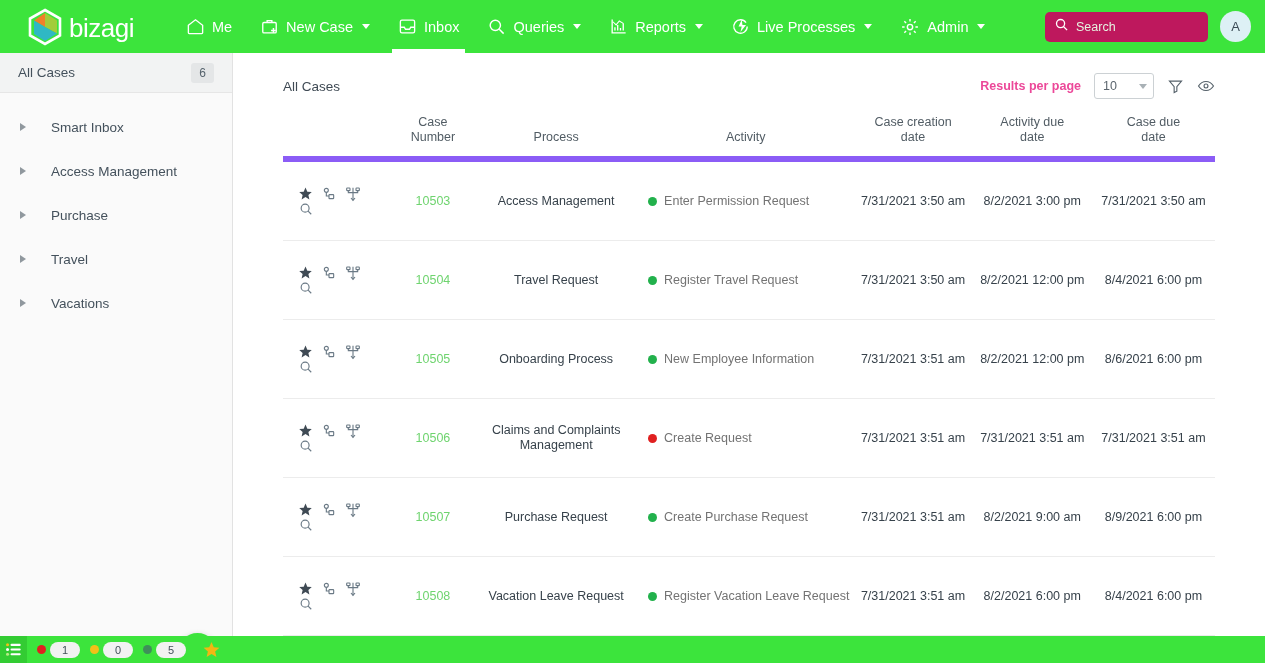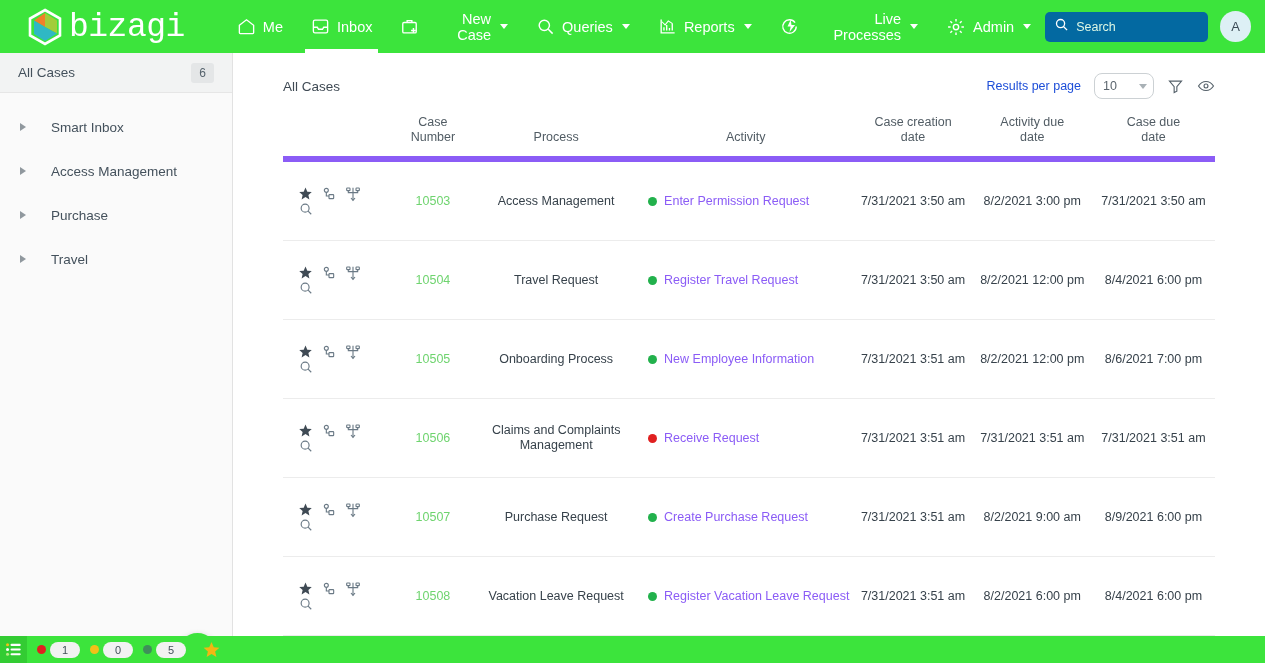--- a/index.html
+++ b/index.html
@@ -13,22 +13,22 @@
   
   #topnav {
     position: absolute; top: 0; left: 0;
     width: 1265px; height: 53px;
     background: #3ce43c;
     display: flex; align-items: center;
   }
   .brand { display: flex; align-items: center; margin-left: 28px; }
   .brand-logo { width: 34px; height: 38px; margin-right: 7px; }
   .brand-word {
-    color: #ffffff; font-size: 33px; letter-spacing: -0.5px;
-    font-weight: 400; line-height: 1; position: relative; top: 1px; font-family: Liberation Mono, monospace;
+    color: #ffffff; font-size: 26px; letter-spacing: -0.5px;
+    font-weight: 400; line-height: 1; position: relative; top: 1px;
   }
 
   .navitems { display: flex; align-items: stretch; height: 53px; margin-left: 38px; }
   .navitem {
     display: flex; align-items: center; gap: 7px;
     padding: 0 14px; height: 53px; position: relative;
     color: #ffffff; font-size: 14.5px; cursor: pointer; text-align: right;
   }
   .navitem .nicon { display: flex; align-items: center; }
   .navitem.active::after {
@@ -40,21 +40,21 @@
     border-left: 4.5px solid transparent; border-right: 4.5px solid transparent;
     border-top: 5px solid #ffffff;
   }
 
   .searchwrap {
     margin-left: auto; margin-right: 12px;
     display: flex; align-items: center;
   }
   .searchbox {
     width: 163px; height: 30px; border-radius: 5px;
-    background: #0369a1; display: flex; align-items: center;
+    background: #be185d; display: flex; align-items: center;
     padding: 0 9px; gap: 7px; cursor: text;
   }
   .searchbox input {
     border: none; outline: none; background: transparent;
     color: #ffffff; font-size: 12.5px; width: 120px;
     font-family: "Liberation Sans", sans-serif;
   }
   .searchbox input::placeholder { color: #e8ffe8; opacity: .95; }
   .avatar {
     width: 31px; height: 31px; border-radius: 50%;
@@ -101,23 +101,23 @@
   #main {
     position: absolute; top: 53px; left: 233px;
     width: 1032px; height: 583px; background: #ffffff;
   }
   .main-top {
     display: flex; align-items: center;
     padding: 18px 50px 0 50px; height: 48px;
   }
   .pagetitle { font-size: 13.5px; color: #3f4a54; }
   .rpp-wrap { margin-left: auto; display: flex; align-items: center; gap: 13px; }
-  .rpp-label { font-size: 12.5px; color: #1d4ed8; }
+  .rpp-label { font-size: 12.5px; color: #ec4899; font-weight: bold; }
   .rpp-select {
-    width: 60px; height: 26px; border: 1px solid #ccd1d4; border-radius: 8px;
+    width: 60px; height: 26px; border: 1px solid #ccd1d4; border-radius: 3px;
     display: flex; align-items: center; justify-content: space-between;
     padding: 0 6px 0 8px; font-size: 12.5px; color: #5c666e; cursor: pointer;
   }
   .dcaret {
     width: 0; height: 0;
     border-left: 4.5px solid transparent; border-right: 4.5px solid transparent;
     border-top: 5px solid #a9b1b6;
   }
   .ticon { cursor: pointer; display: flex; align-items: center; }
 
@@ -140,21 +140,21 @@
   .col-add    { width: 122px; }
   .col-cdd    { width: 126px; }
 
   .rowicons { display: flex; align-items: flex-start; padding-left: 11px; gap: 8px; }
   .icon-stack { display: flex; flex-direction: column; align-items: center; gap: 1px; }
   .ri { cursor: pointer; display: block; }
 
   .casenum { color: #6fd46f; cursor: pointer; }
   .actcell { display: flex; align-items: center; justify-content: flex-start; gap: 7px; padding-left: 6px; }
   .dot { width: 9px; height: 9px; border-radius: 50%; flex: none; }
-  .actlink { color: #8b5cf6; cursor: pointer; white-space: nowrap; }
+  .actlink { color: #737373; cursor: pointer; white-space: nowrap; }
 
   
   #statusbar {
     position: absolute; left: 0; top: 636px;
     width: 1265px; height: 27px; background: #3ce43c;
     display: flex; align-items: center;
   }
   .sbt-toggle {
     width: 27px; height: 27px; background: #33cc33;
     display: flex; align-items: center; justify-content: center; cursor: pointer;
@@ -187,42 +187,42 @@
 
     <div class="navitem">
       <span class="nicon">
         <svg width="19" height="19" viewBox="0 0 24 24" fill="none" stroke="#ffffff" stroke-width="1.7">
           <path d="M3 10.5 12 3.5l9 7V20a1 1 0 0 1-1 1H4a1 1 0 0 1-1-1z"></path>
         </svg>
       </span>
       <span>Me</span>
     </div>
 
-    <div class="navitem active">
-      <span class="nicon">
-        <svg width="19" height="19" viewBox="0 0 24 24" fill="none" stroke="#ffffff" stroke-width="1.7">
-          <rect x="3" y="4" width="18" height="16" rx="2"></rect>
-          <path d="M3 13h5l1.5 2.5h5L16 13h5"></path>
-        </svg>
-      </span>
-      <span>Inbox</span>
-    </div>
-
     <div class="navitem">
       <span class="nicon">
         <svg width="19" height="19" viewBox="0 0 24 24" fill="none" stroke="#ffffff" stroke-width="1.7">
           <rect x="3.5" y="7" width="17" height="13" rx="1.5"></rect>
           <path d="M9 7V4.5h6V7"></path>
           <path d="M17 14v6M14 17h6" stroke-width="1.9"></path>
         </svg>
       </span>
       <span>New Case</span>
       <span class="caret"></span>
     </div>
 
+    <div class="navitem active">
+      <span class="nicon">
+        <svg width="19" height="19" viewBox="0 0 24 24" fill="none" stroke="#ffffff" stroke-width="1.7">
+          <rect x="3" y="4" width="18" height="16" rx="2"></rect>
+          <path d="M3 13h5l1.5 2.5h5L16 13h5"></path>
+        </svg>
+      </span>
+      <span>Inbox</span>
+    </div>
+
     <div class="navitem">
       <span class="nicon">
         <svg width="19" height="19" viewBox="0 0 24 24" fill="none" stroke="#ffffff" stroke-width="1.8">
           <circle cx="10.5" cy="10.5" r="6.5"></circle>
             <path d="M15.5 15.5 21 21"></path>
         </svg>
       </span>
       <span>Queries</span>
       <span class="caret"></span>
     </div>
@@ -292,20 +292,24 @@
       <span class="sb-arrow"></span>
       <span class="sb-label">Access Management</span>
     </div>
     <div class="sb-item">
       <span class="sb-arrow"></span>
       <span class="sb-label">Purchase</span>
     </div>
     <div class="sb-item">
       <span class="sb-arrow"></span>
       <span class="sb-label">Travel</span>
+    </div>
+    <div class="sb-item">
+      <span class="sb-arrow"></span>
+      <span class="sb-label">Vacations</span>
     </div>
   </div>
 
   <div class="fab">
     <span>
       <svg width="20" height="20" viewBox="0 0 24 24" fill="none" stroke="#ffffff" stroke-width="1.7">
         <rect x="3.5" y="7" width="16" height="12" rx="1.3"></rect>
         <path d="M9 7V4.6h5V7"></path>
         <path d="M17.5 14v5.5M14.8 16.8h5.4" stroke-width="1.9"></path>
       </svg>
@@ -496,21 +500,21 @@
           <td class="col-case"><span class="casenum">10505</span></td>
           <td class="col-proc">Onboarding Process</td>
           <td class="col-act">
             <span class="actcell">
               <span class="dot" style="background:#22b14c"></span>
               <span class="actlink">New Employee Information</span>
             </span>
           </td>
           <td class="col-ccd">7/31/2021 3:51 am</td>
           <td class="col-add">8/2/2021 12:00 pm</td>
-          <td class="col-cdd">8/6/2021 7:00 pm</td>
+          <td class="col-cdd">8/6/2021 6:00 pm</td>
         </tr>
         <tr>
           <td class="col-icons">
             <div class="rowicons">
               <span class="icon-stack">
                 <span>
                   <svg class="ri" width="15" height="15" viewBox="0 0 24 24">
                     <polygon points="12,2.5 14.9,9 22,9.7 16.6,14.4 18.2,21.4 12,17.7 5.8,21.4 7.4,14.4 2,9.7 9.1,9" fill="#3f4a54"></polygon>
                   </svg>
                 </span>
@@ -537,21 +541,21 @@
                   <path d="M9 18l3 3.5 3-3.5"></path>
                 </svg>
               </span>
             </div>
           </td>
           <td class="col-case"><span class="casenum">10506</span></td>
           <td class="col-proc">Claims and Complaints Management</td>
           <td class="col-act">
             <span class="actcell">
               <span class="dot" style="background:#e02020"></span>
-              <span class="actlink">Receive Request</span>
+              <span class="actlink">Create Request</span>
             </span>
           </td>
           <td class="col-ccd">7/31/2021 3:51 am</td>
           <td class="col-add">7/31/2021 3:51 am</td>
           <td class="col-cdd">7/31/2021 3:51 am</td>
         </tr>
         <tr>
           <td class="col-icons">
             <div class="rowicons">
               <span class="icon-stack">

